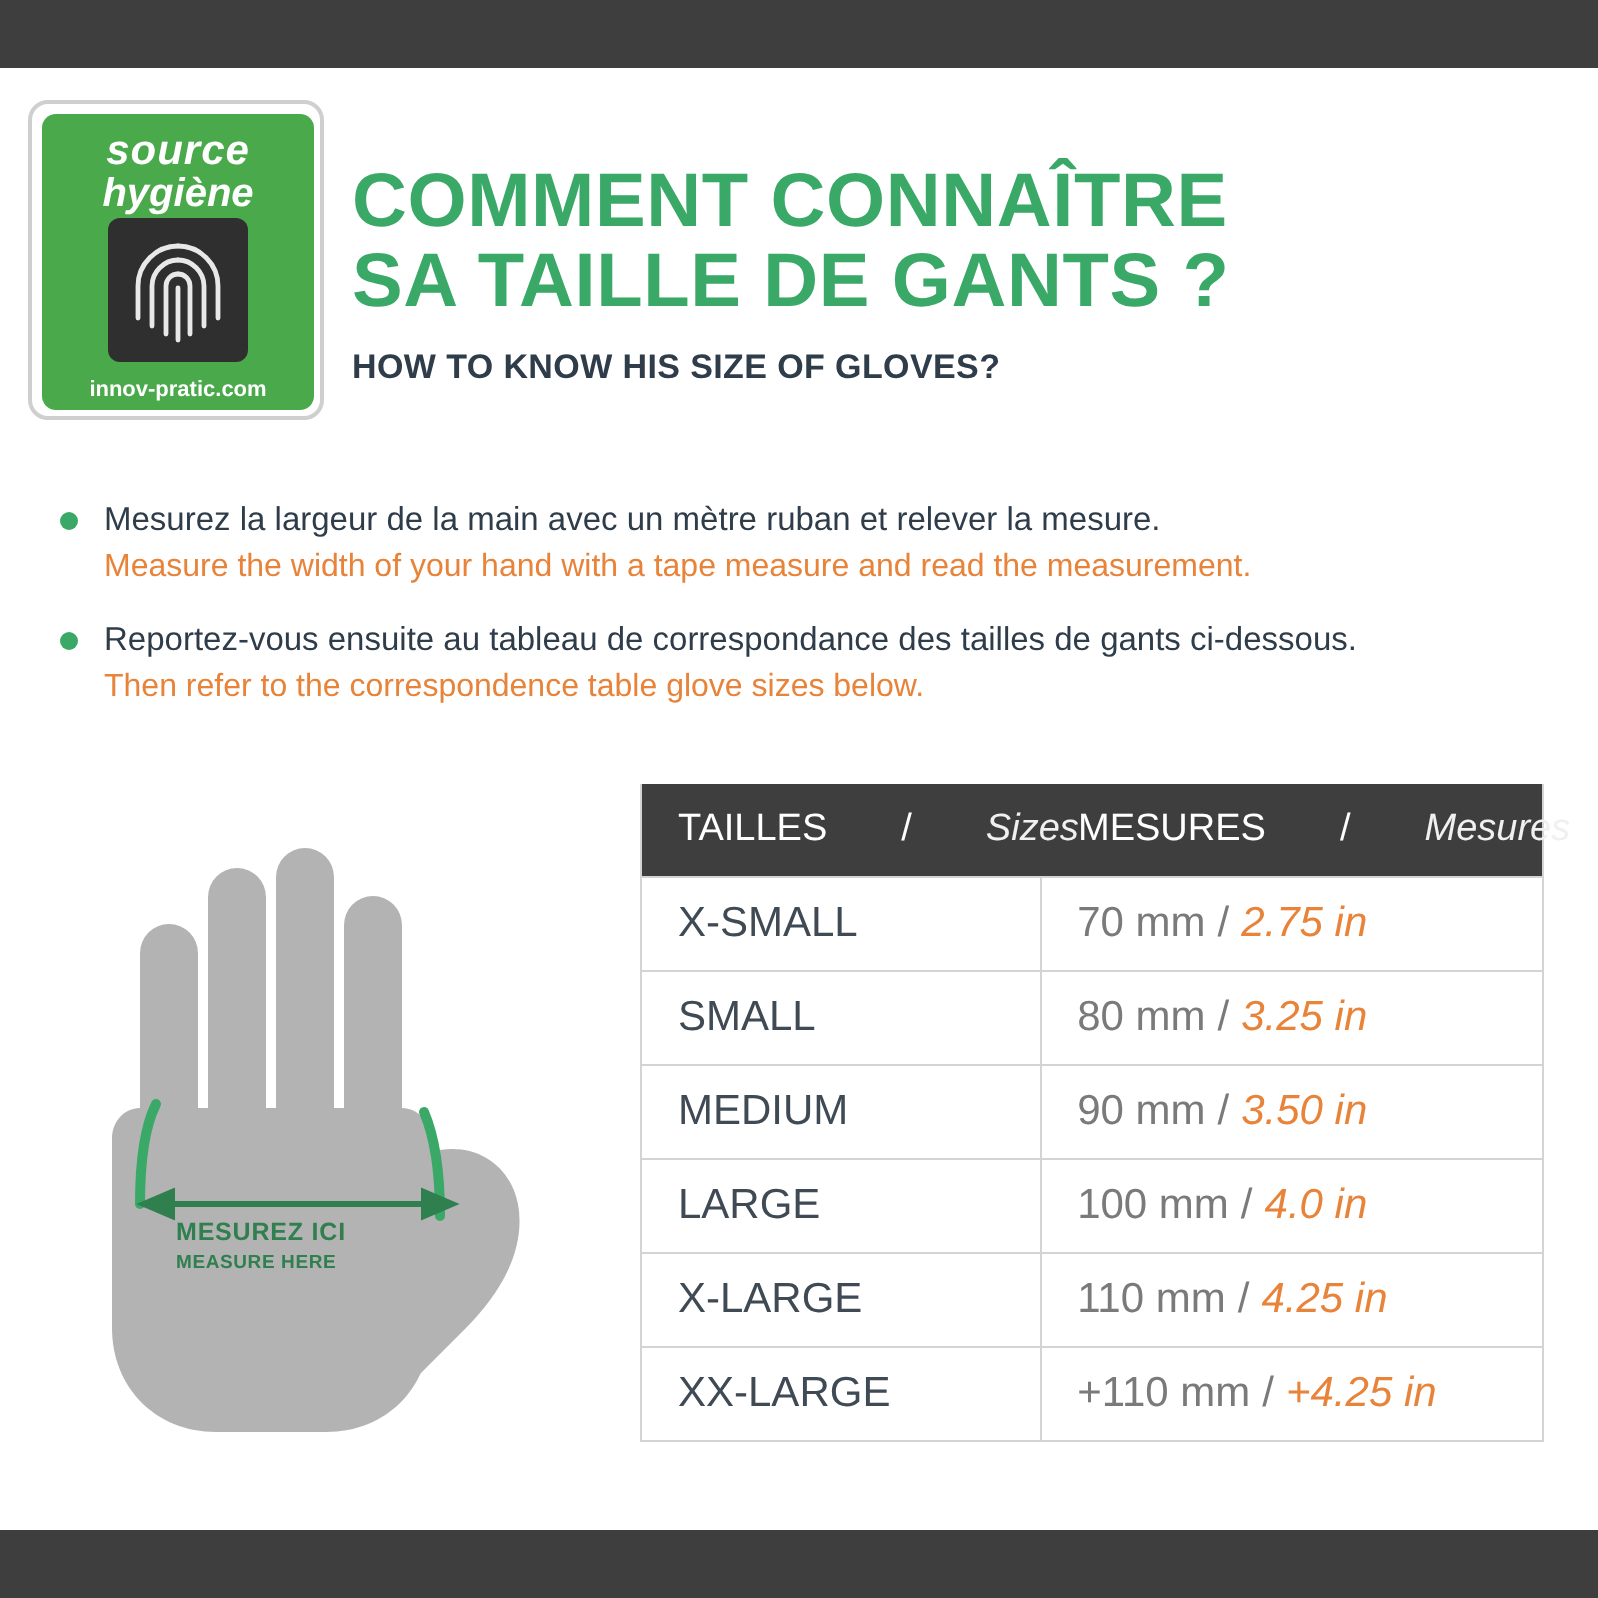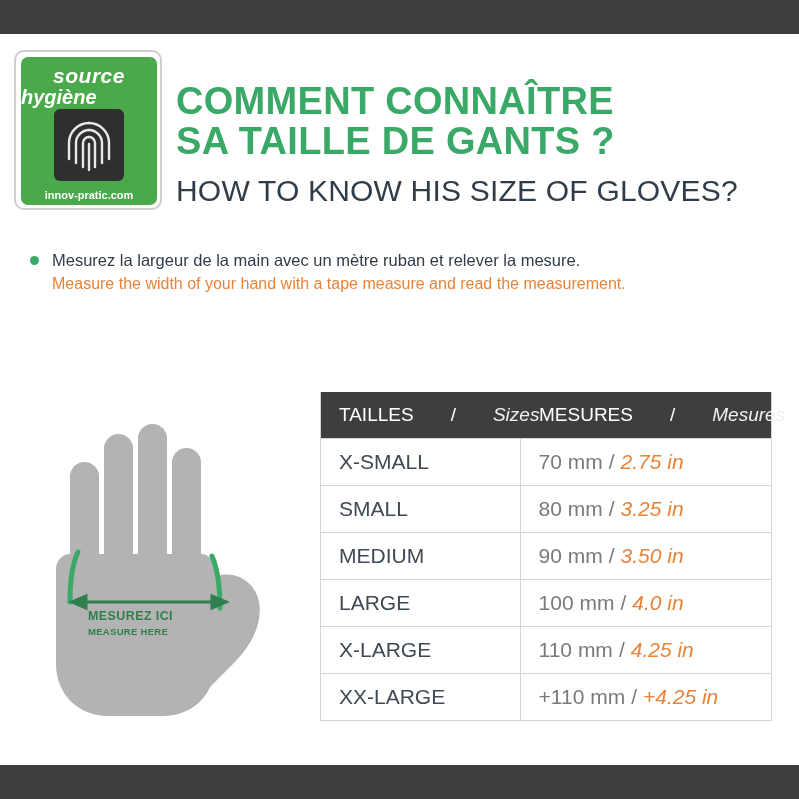--- a/index.html
+++ b/index.html
@@ -71,20 +71,21 @@
     color: #ffffff;
     font-size: 21px;
     font-weight: bold;
     font-style: italic;
     letter-spacing: .5px;
     line-height: 1;
   }
   .logo-word2 {
     position: absolute;
     top: 30px; left: 0; width: 136px;
+    text-align: center;
     color: #ffffff;
     font-size: 20px;
     font-weight: bold;
     font-style: italic;
     line-height: 1;
   }
   .logo-fp {
     position: absolute;
     top: 52px;
     left: 33px;
@@ -112,22 +113,22 @@
   .title-fr {
     color: #3aa968;
     font-size: 38px;
     font-weight: bold;
     line-height: 1.06;
     letter-spacing: .3px;
   }
   .title-en {
     margin-top: 12px;
     color: #2f3c4a;
-    font-size: 30px;
-    font-weight: normal;
+    font-size: 17px;
+    font-weight: bold;
     letter-spacing: .2px;
   }
 
   
   .instructions {
     position: absolute;
     left: 28px;
     top: 215px;
     width: 745px;
   }
@@ -266,20 +267,25 @@
         <div class="title-en">HOW TO KNOW HIS SIZE OF GLOVES?</div>
       </div>
     </div>
 
     <div class="instructions">
       <div class="instr">
         <span class="bullet"></span>
         <div class="instr-fr">Mesurez la largeur de la main avec un mètre ruban et relever la mesure.</div>
         <div class="instr-en">Measure the width of your hand with a tape measure and read the measurement.</div>
       </div>
+      <div class="instr">
+        <span class="bullet"></span>
+        <div class="instr-fr">Reportez-vous ensuite au tableau de correspondance des tailles de gants ci-dessous.</div>
+        <div class="instr-en">Then refer to the correspondence table glove sizes below.</div>
+      </div>
     </div>
 
     <div class="hand-wrap">
       <svg width="270" height="330" viewBox="0 0 270 330">
 
         <g fill="#b3b3b3">
           <rect x="40" y="58" width="29" height="145" rx="14.5"></rect>
           <rect x="74" y="30" width="29" height="175" rx="14.5"></rect>
           <rect x="108" y="20" width="29" height="185" rx="14.5"></rect>
           <rect x="142" y="44" width="29" height="165" rx="14.5"></rect>

